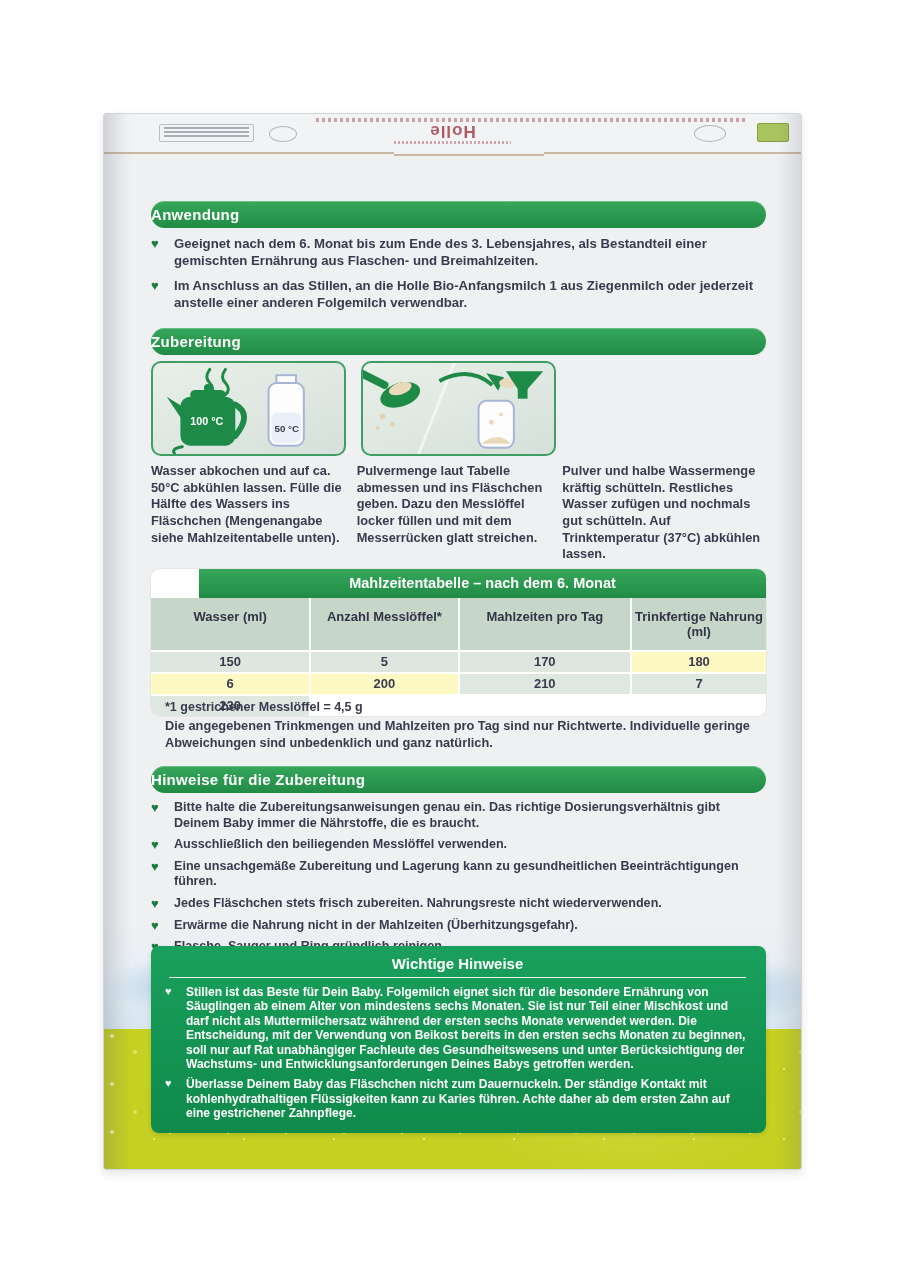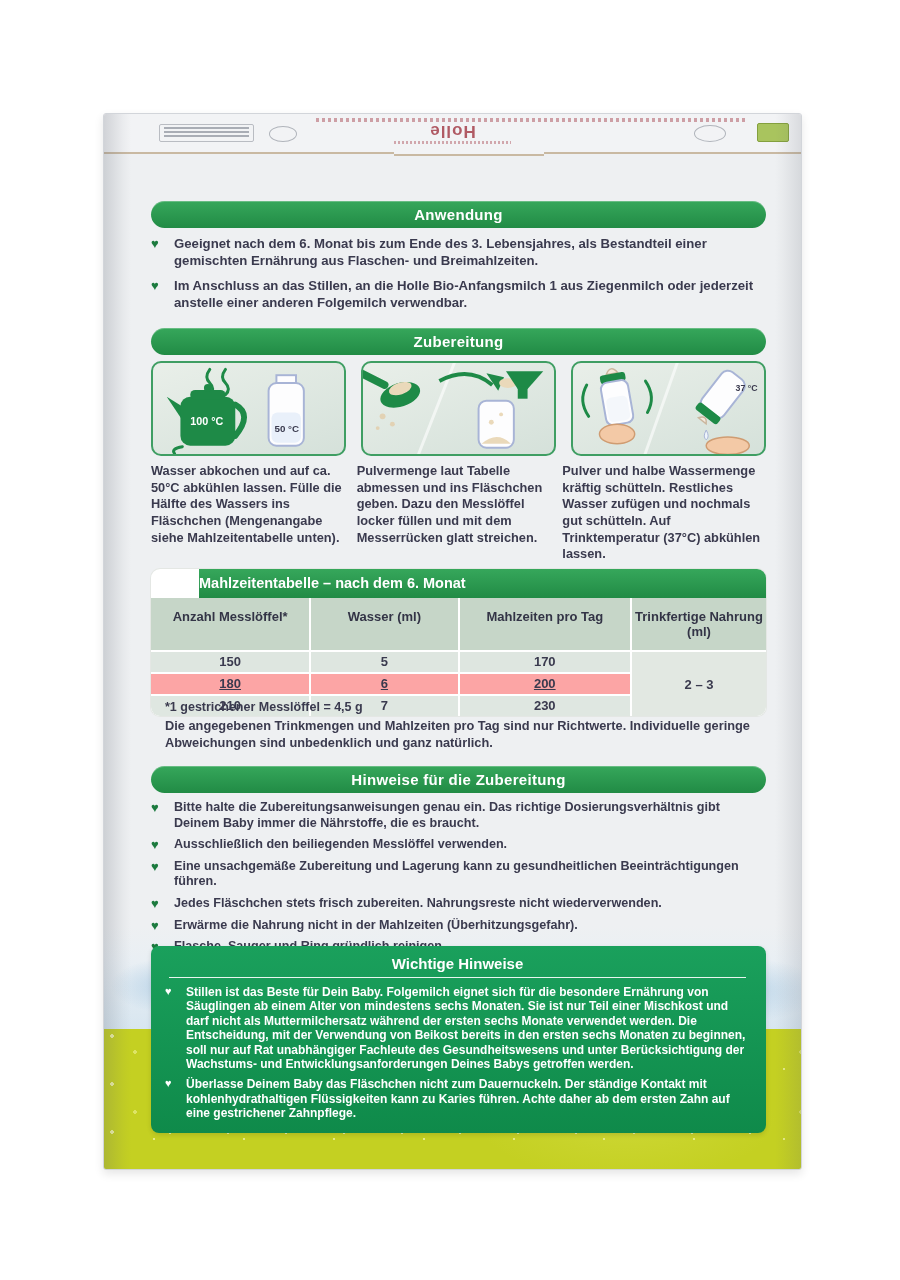--- a/index.html
+++ b/index.html
@@ -43,41 +43,41 @@
        background-size:58px 48px,74px 60px,90px 70px,100% 100%,100% 100%;}
   
   .edge-left{position:absolute;left:0;top:0;bottom:0;width:27px;z-index:4;pointer-events:none;
        background:linear-gradient(90deg,rgba(90,96,108,.22),rgba(90,96,108,.05) 70%,transparent);}
   .edge-right{position:absolute;right:0;top:0;bottom:0;width:26px;z-index:4;pointer-events:none;
        background:linear-gradient(270deg,rgba(90,96,108,.16),rgba(90,96,108,.04) 70%,transparent);}
   
   .content{position:absolute;left:47px;top:0;width:615px;z-index:2;}
   .pill{position:absolute;left:0;width:615px;height:27px;border-radius:14px;
         background:linear-gradient(180deg,#36a75b,#218b45);
-        color:#fff;font-weight:bold;font-size:15px;line-height:27px;text-align:center;letter-spacing:.3px;
+        color:#fff;font-weight:bold;font-size:15px;line-height:27px;text-align:left;letter-spacing:.3px;
         box-shadow:inset 0 1px 0 rgba(255,255,255,.25);}
   .bullets{position:absolute;left:0;width:615px;}
   .bullet{display:grid;grid-template-columns:17px 1fr;column-gap:6px;margin-bottom:8px;
           font-size:13.2px;font-weight:600;line-height:1.28;}
   .bullet .hrt{color:#1b7a3e;font-size:13px;line-height:1.2;}
   
   .panels{position:absolute;left:0;top:247px;width:615px;display:grid;grid-template-columns:1fr 1fr 1fr;gap:15px;}
   .panel{height:95px;border:2px solid #3f9e63;border-radius:10px;box-sizing:border-box;
          background:linear-gradient(160deg,#e9efe9,#d5e1da);overflow:hidden;}
   .steps{position:absolute;left:0;top:349px;width:615px;display:grid;grid-template-columns:1fr 1fr 1fr;gap:2px;
          font-size:12.8px;font-weight:600;line-height:1.3;}
   
   .mtable{position:absolute;left:0;top:455px;width:615px;border-radius:9px;overflow:hidden;
           background:#fff;box-shadow:0 0 0 1px #e4e7e4;}
   .t-title{height:29px;background:linear-gradient(180deg,#36a75b,#218b45);color:#fff;
-           font-weight:bold;font-size:14.5px;line-height:29px;margin-left:48px;}
+           font-weight:bold;font-size:14.5px;line-height:29px;text-align:center;margin-left:48px;}
   .t-grid{display:grid;grid-template-columns:26fr 24fr 28fr 22fr;gap:2px;background:#fff;}
   .t-h{background:#c6d6c8;font-weight:bold;font-size:13px;text-align:center;padding:11px 2px;color:#333446;}
   .t-c{font-weight:bold;font-size:13px;text-align:center;line-height:20px;height:20px;}
-  .r1{background:#dee6e0;} .r2{background:#fca5a5;text-decoration:underline;} .r3{background:#dfe7e1;}
+  .r1{background:#dee6e0;} .r2{background:#fef9c3;} .r3{background:#dfe7e1;}
   .t-meals{grid-column:4;grid-row:1/4;background:#e2e8e2;display:flex;align-items:center;justify-content:center;
            font-weight:bold;font-size:13px;}
   .footnote{position:absolute;left:14px;top:586px;font-size:12.5px;font-weight:600;}
   .tnote{position:absolute;left:14px;top:604px;width:600px;font-size:12.8px;font-weight:600;line-height:1.3;}
   
   .wbox{position:absolute;left:0;top:832px;width:615px;box-sizing:border-box;border-radius:8px;
         background:linear-gradient(180deg,#1aa05c,#0f8a4a);color:#fff;padding:8px 16px 12px 14px;z-index:2;
         box-shadow:0 2px 5px rgba(0,0,0,.12);}
   .wtitle{text-align:center;font-weight:bold;font-size:15px;margin:1px 0 5px 0;}
   .wrule{height:1px;background:rgba(255,255,255,.9);margin:0 4px 7px 4px;}
@@ -162,63 +162,40 @@
             <rect x="118" y="38" width="36" height="48" rx="8" fill="#fdfdfe" stroke="#a8b4d6" stroke-width="2"></rect>
             <path d="M121 82 q16 -14 30 0 z" fill="#ead9ba"></path>
             <circle cx="131" cy="60" r="2.5" fill="#ead9ba"></circle>
             <circle cx="141" cy="52" r="2" fill="#ead9ba"></circle>
             <ellipse cx="148" cy="20" rx="9" ry="5" fill="#ead9ba"></ellipse>
             <polygon points="146,8 184,8 168,26 158,26" fill="#1e8a47"></polygon>
             <rect x="158" y="24" width="10" height="12" fill="#1e8a47"></rect>
           </svg>
         </div>
 
-        <div class="panel">
-          <svg viewBox="0 0 195 92" width="100%" height="100%">
-            <line x1="108" y1="-5" x2="72" y2="97" stroke="rgba(255,255,255,.6)" stroke-width="3"></line>
-            <path d="M14 22 q-9 16 2 32" fill="none" stroke="#1e8a47" stroke-width="3" stroke-linecap="round"></path>
-            <path d="M74 18 q11 16 2 32" fill="none" stroke="#1e8a47" stroke-width="3" stroke-linecap="round"></path>
-            <g transform="rotate(-10 45 40)">
-              <path d="M39 10 q6 -10 12 0 z" fill="#f5e9dd" stroke="#cbb79e" stroke-width="1.5"></path>
-              <rect x="32" y="10" width="26" height="9" rx="3" fill="#1e8a47"></rect>
-              <rect x="31" y="18" width="28" height="44" rx="7" fill="#fdfdfe" stroke="#a8b4d6" stroke-width="2"></rect>
-              <rect x="34" y="34" width="22" height="25" rx="5" fill="#f4f7fb"></rect>
-            </g>
-            <ellipse cx="45" cy="72" rx="18" ry="10" fill="#f3c9a6" stroke="#cf9c72" stroke-width="1.5"></ellipse>
-            <g transform="rotate(38 148 38)">
-              <rect x="134" y="6" width="28" height="48" rx="8" fill="#fdfdfe" stroke="#a8b4d6" stroke-width="2"></rect>
-              <rect x="134" y="50" width="28" height="9" rx="3" fill="#1e8a47"></rect>
-              <path d="M143 64 q5 -8 10 0 z" fill="#f5e9dd" stroke="#cbb79e" stroke-width="1.5"></path>
-            </g>
-            <text x="166" y="28" font-size="9" font-weight="bold" fill="#3a3a4e">37 °C</text>
-            <path d="M136 68 q4 7 0 10 q-4 -3 0 -10" fill="#eef4fb" stroke="#a8b4d6" stroke-width="1"></path>
-            <ellipse cx="158" cy="84" rx="22" ry="9" fill="#f3c9a6" stroke="#cf9c72" stroke-width="1.5"></ellipse>
-          </svg>
-        </div>
       </div>
 
       <div class="steps">
         <div>Wasser abkochen und auf ca. 50°C abkühlen lassen. Fülle die Hälfte des Wassers ins Fläschchen (Mengenangabe siehe Mahlzeitentabelle unten).</div>
         <div>Pulvermenge laut Tabelle abmessen und ins Fläschchen geben. Dazu den Messlöffel locker füllen und mit dem Messerrücken glatt streichen.</div>
         <div>Pulver und halbe Wassermenge kräftig schütteln. Restliches Wasser zufügen und nochmals gut schütteln. Auf Trinktemperatur (37°C) abkühlen lassen.</div>
       </div>
 
       <div class="mtable">
         <div class="t-title">Mahlzeitentabelle – nach dem 6. Monat</div>
         <div class="t-grid" style="margin-bottom:2px">
+          <div class="t-h">Wasser (ml)</div>
           <div class="t-h">Anzahl Messlöffel*</div>
-          <div class="t-h">Wasser (ml)</div>
           <div class="t-h">Mahlzeiten pro Tag</div>
           <div class="t-h">Trinkfertige Nahrung (ml)</div>
         </div>
         <div class="t-grid">
           <div class="t-c r1">150</div>
           <div class="t-c r1">5</div>
           <div class="t-c r1">170</div>
-          <div class="t-meals">2 – 3</div>
           <div class="t-c r2">180</div>
           <div class="t-c r2">6</div>
           <div class="t-c r2">200</div>
           <div class="t-c r3">210</div>
           <div class="t-c r3">7</div>
           <div class="t-c r3">230</div>
         </div>
       </div>
       <div class="footnote">*1 gestrichener Messlöffel = 4,5 g</div>
       <div class="tnote">Die angegebenen Trinkmengen und Mahlzeiten pro Tag sind nur Richtwerte. Individuelle geringe Abweichungen sind unbedenklich und ganz natürlich.</div>

